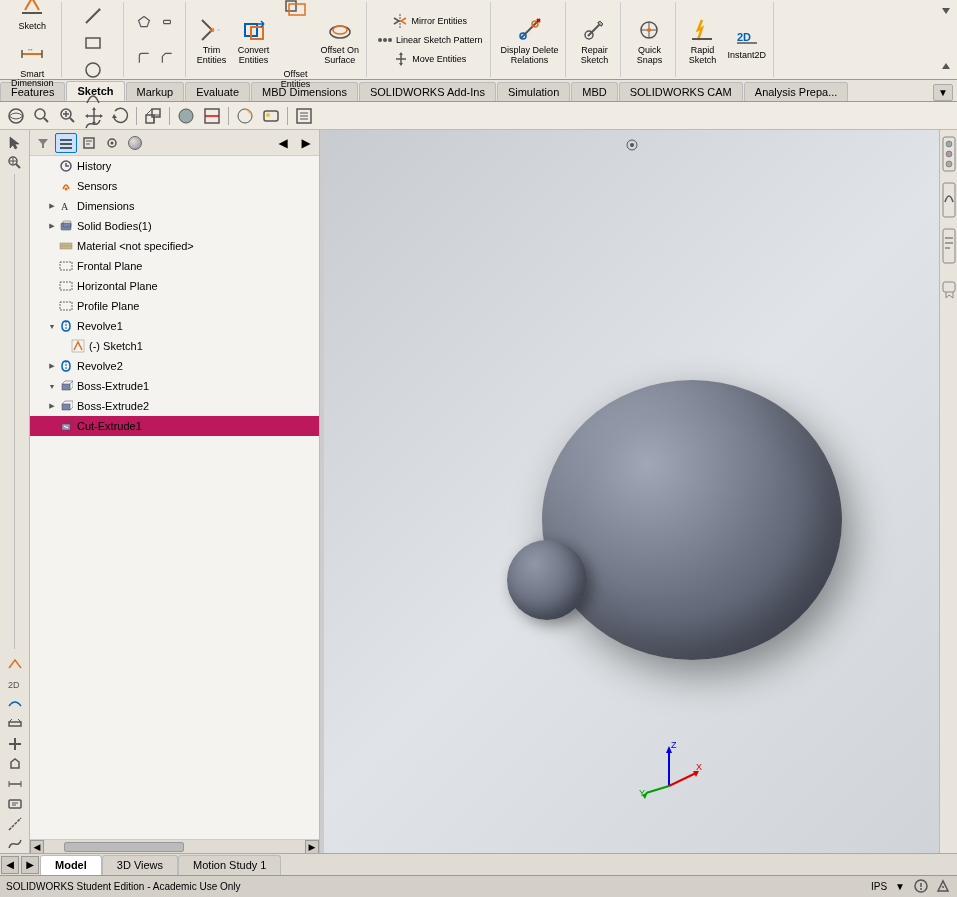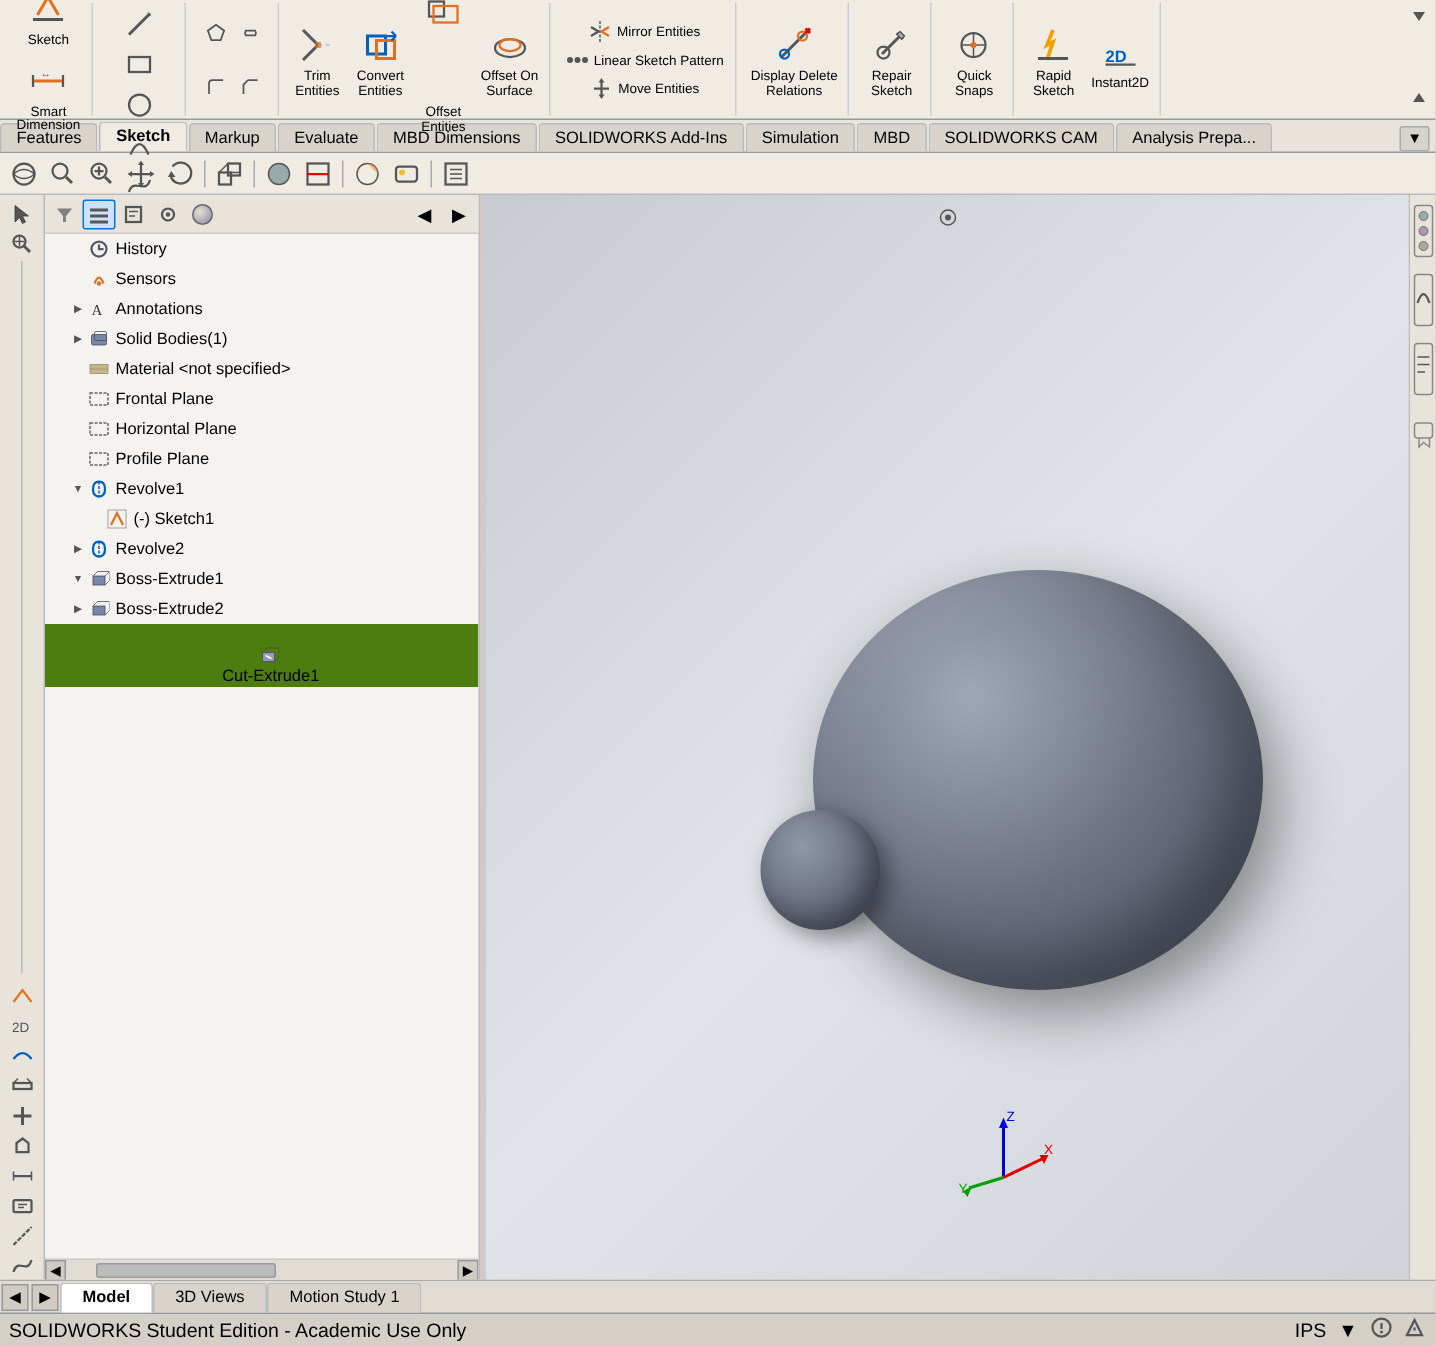--- a/index.html
+++ b/index.html
@@ -160,21 +160,21 @@
 
     .tree-item {
       display: flex;
       align-items: center;
       padding: 1px 4px;
       cursor: pointer;
       white-space: nowrap;
       font-size: 11px;
       min-height: 20px;
     }
-    .tree-item.selected { background: #4d7c0f; flex-direction: column; }
+    .tree-item.selected { background: #be185d; }
     .tree-item .expand-arrow {
       width: 12px; height: 12px;
       display: inline-flex; align-items: center; justify-content: center;
       font-size: 8px;
       color: #555;
     }
     .tree-item .item-icon {
       width: 16px; height: 16px;
       display: inline-flex; align-items: center; justify-content: center;
       font-size: 12px;
@@ -280,21 +280,21 @@
 
     
     #status-bar {
       height: 22px;
       background: #d4d0c8;
       border-top: 1px solid #999;
       display: flex;
       align-items: center;
       padding: 0 6px;
       justify-content: space-between;
-      font-size: 13px;
+      font-size: 10px;
     }
 
     
     #sidebar-scrollbar {
       position: absolute;
       bottom: 0;
       left: 0;
       right: 0;
       height: 14px;
       background: #e0dcd4;
@@ -826,21 +826,21 @@
         <span>Sensors</span>
       </div>
 
       <div class="tree-item tree-indent-1">
         <span class="expand-arrow chevron-right"></span>
         <span class="item-icon">
           <svg width="14" height="14" viewBox="0 0 14 14">
               <text x="2" y="11" font-size="10" fill="#333" font-family="serif">A</text>
             </svg>
         </span>
-        <span>Annotations</span>
+        <span>Dimensions</span>
       </div>
 
       <div class="tree-item tree-indent-1">
         <span class="expand-arrow chevron-right"></span>
         <span class="item-icon">
           <svg width="14" height="14" viewBox="0 0 14 14">
               <rect x="2" y="4" width="10" height="7" rx="1" fill="#7888aa" stroke="#445" stroke-width="0.5"></rect>
               <rect x="4" y="2" width="8" height="6" rx="1" fill="none" stroke="#445" stroke-width="0.5"></rect>
             </svg>
         </span>

